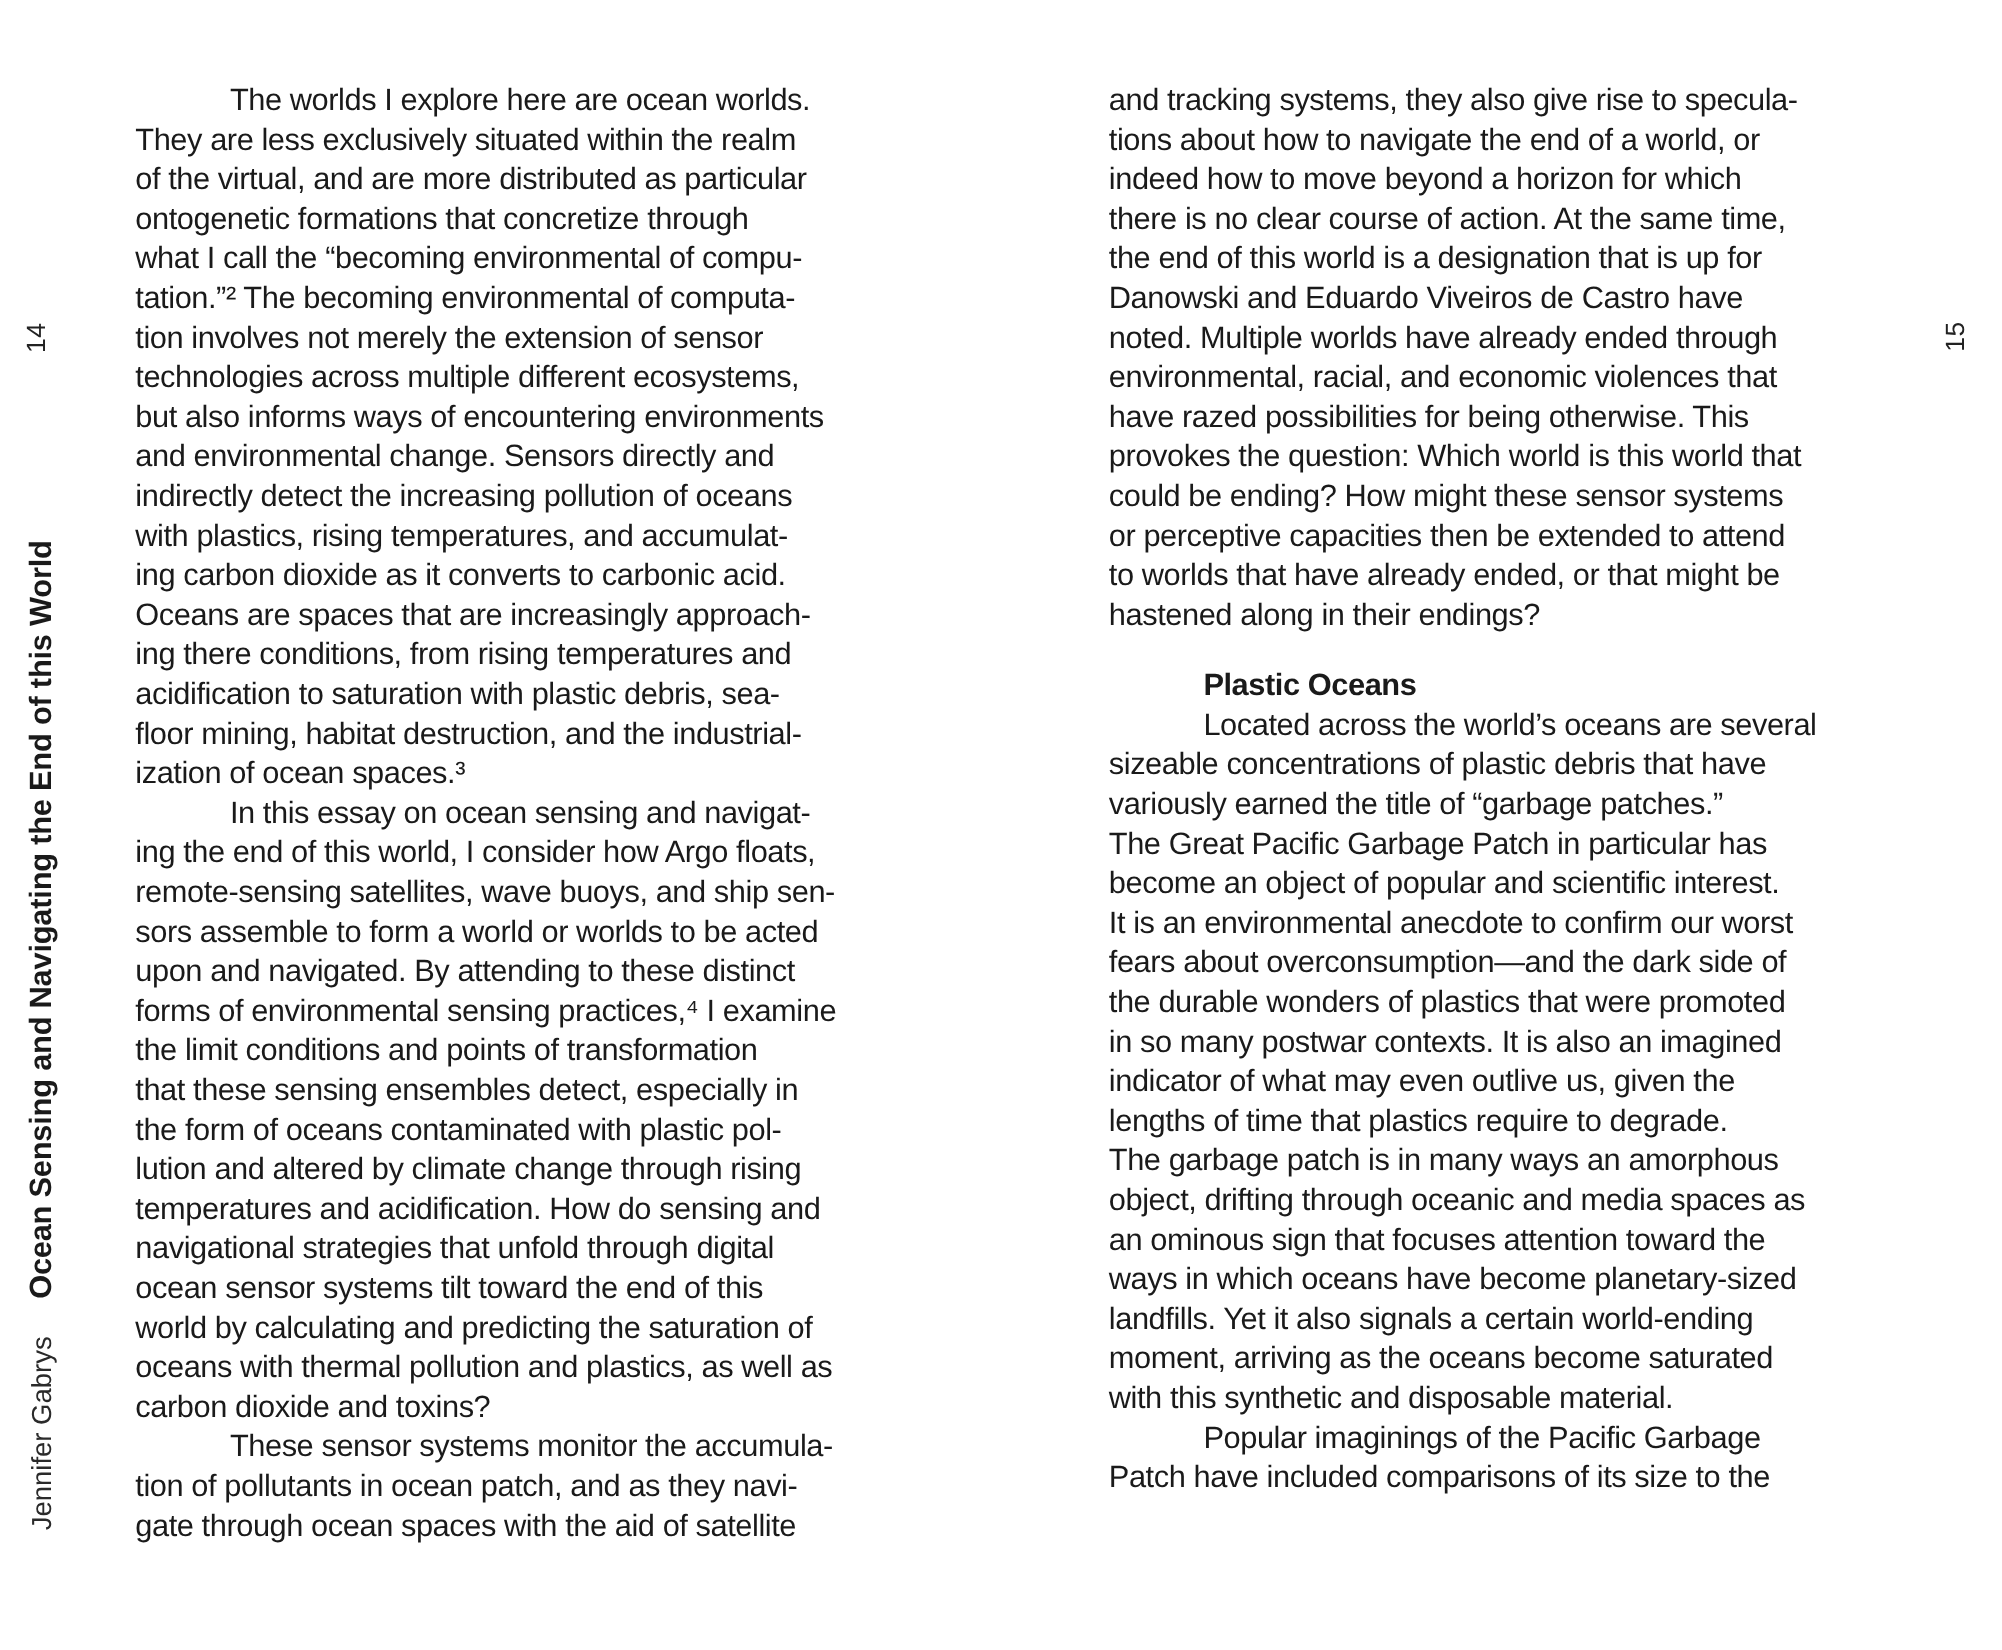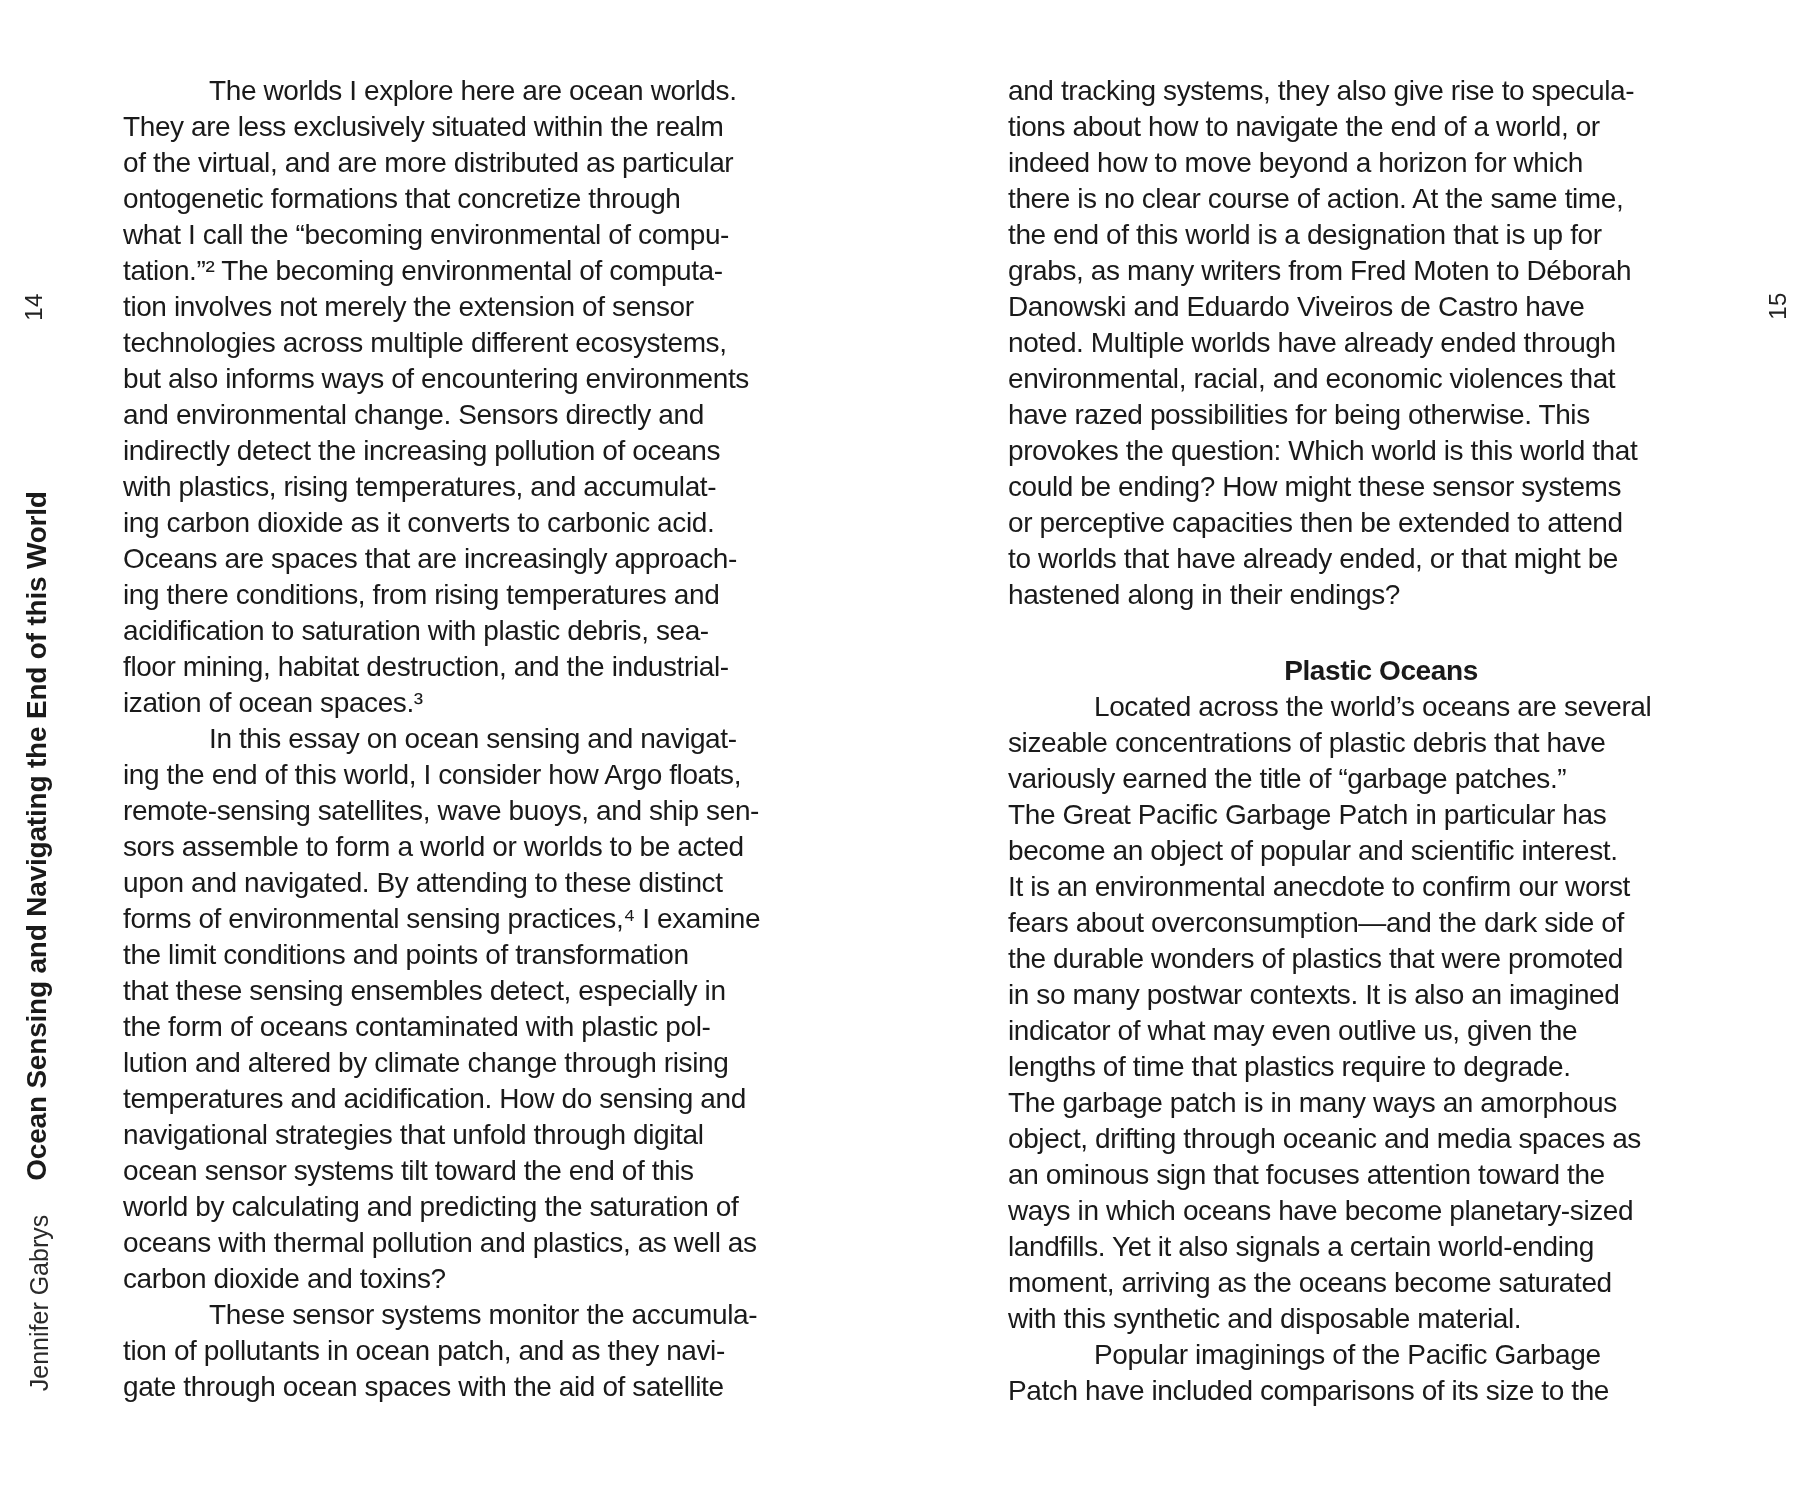--- a/index.html
+++ b/index.html
@@ -50,21 +50,21 @@
   #col-right { left: 1008px; }
   .line {
     height: 36px;
     line-height: 36px;
     font-size: 28px;
     letter-spacing: -0.4px;
     white-space: nowrap;
   }
   .indent { padding-left: 86px; }
   .block { margin: 0; }
-  .block.heading { margin-top: 40px; text-align: center; }
+  .block.heading { margin-top: 28px; }
   .block.heading .line { font-weight: 700; }
   .i { }
   .b { font-weight: 700; }
 </style>
 </head>
 <body>
 
 <div id="spread">
 
   <span id="pagenum-left" class="vtext pagenum">14</span>
@@ -121,21 +121,20 @@
       </div>
     </div>
 
   <div id="col-right" class="column">
       <div class="block">
         <div class="line"><span>and tracking systems, they also give rise to specula-</span></div>
         <div class="line"><span>tions about how to navigate the end of a world, or</span></div>
         <div class="line"><span>indeed how to move beyond a horizon for which</span></div>
         <div class="line"><span>there is no clear course of action. At the same time,</span></div>
         <div class="line"><span>the end of this world is a designation that is up for</span></div>
-        <div class="line"><span>grabs, as many writers from Fred Moten to Déborah</span></div>
         <div class="line"><span>Danowski and Eduardo Viveiros de Castro have</span></div>
         <div class="line"><span>noted. Multiple worlds have already ended through</span></div>
         <div class="line"><span>environmental, racial, and economic violences that</span></div>
         <div class="line"><span>have razed possibilities for being otherwise. This</span></div>
         <div class="line"><span>provokes the question: Which world is </span><span class="i">this</span><span> world that</span></div>
         <div class="line"><span>could be ending? How might these sensor systems</span></div>
         <div class="line"><span>or perceptive capacities then be extended to attend</span></div>
         <div class="line"><span>to worlds that have already ended, or that might be</span></div>
         <div class="line"><span>hastened along in their endings?</span></div>
       </div>

